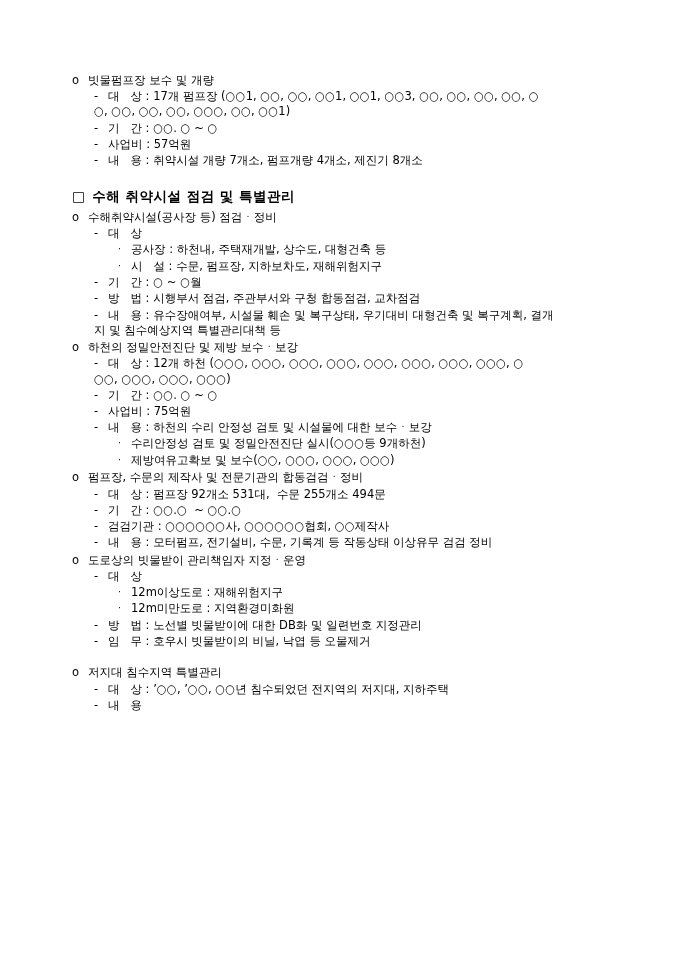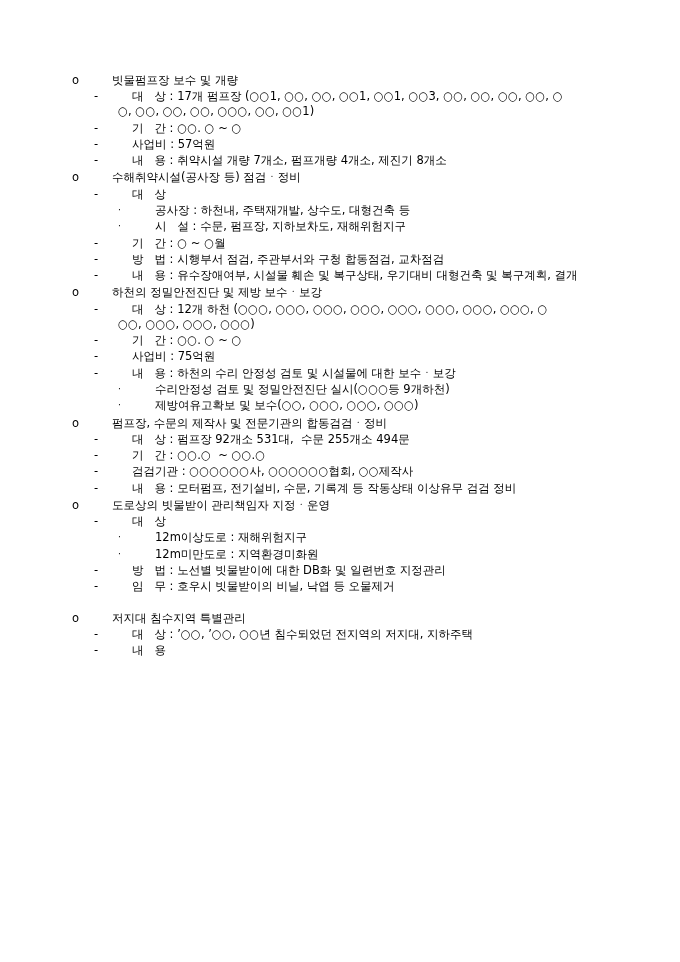--- a/index.html
+++ b/index.html
@@ -71,21 +71,21 @@
     font-size: 9px;
     line-height: 1.5;
   }
   .lvl-dot .tx { flex: 1; }
 
   .cont {
     margin-left: 22px;
     margin-top: 2px;
   }
   .gap { height: 14px; }
-  .tx { white-space: pre-wrap; margin-left: 24px; }
+  .tx { white-space: pre-wrap; }
 </style>
 </head>
 <body>
 
 <div class="page">
 
   <div class="block">
 
     <div class="lvl-circ">
       <span class="mk">o</span>
@@ -111,20 +111,23 @@
     </div>
 
     <div class="lvl-dash">
       <span class="mk">-</span>
       <span class="tx">내   용 : 취약시설 개량 7개소, 펌프개량 4개소, 제진기 8개소</span>
     </div>
   </div>
 
   <div class="block">
 
+    <div class="lvl-sq">
+      <span class="mk">□</span><span>수해 취약시설 점검 및 특별관리</span>
+    </div>
 
     <div class="lvl-circ">
       <span class="mk">o</span>
       <span class="tx">수해취약시설(공사장 등) 점검ㆍ정비</span>
     </div>
 
     <div class="lvl-dash">
       <span class="mk">-</span>
       <span class="tx">대   상</span>
     </div>
@@ -141,20 +144,23 @@
       <span class="mk">-</span>
       <span class="tx">기   간 : ○ ~ ○월</span>
     </div>
     <div class="lvl-dash">
       <span class="mk">-</span>
       <span class="tx">방   법 : 시행부서 점검, 주관부서와 구청 합동점검, 교차점검</span>
     </div>
     <div class="lvl-dash">
       <span class="mk">-</span>
       <span class="tx">내   용 : 유수장애여부, 시설물 훼손 및 복구상태, 우기대비 대형건축 및 복구계획, 결개</span>
+    </div>
+    <div class="cont">
+      <span class="tx">지 및 침수예상지역 특별관리대책 등</span>
     </div>
 
     <div class="lvl-circ">
       <span class="mk">o</span>
       <span class="tx">하천의 정밀안전진단 및 제방 보수ㆍ보강</span>
     </div>
 
     <div class="lvl-dash">
       <span class="mk">-</span>
       <span class="tx">대   상 : 12개 하천 (○○○, ○○○, ○○○, ○○○, ○○○, ○○○, ○○○, ○○○, ○</span>

